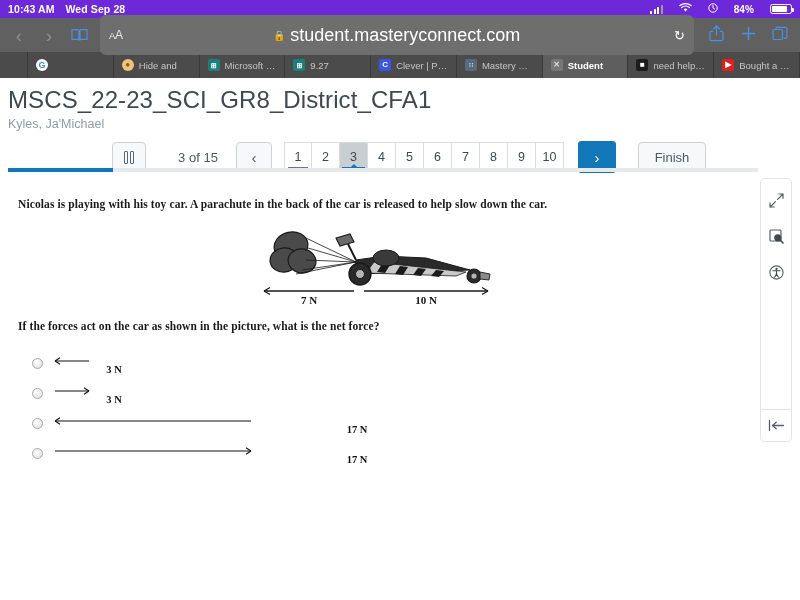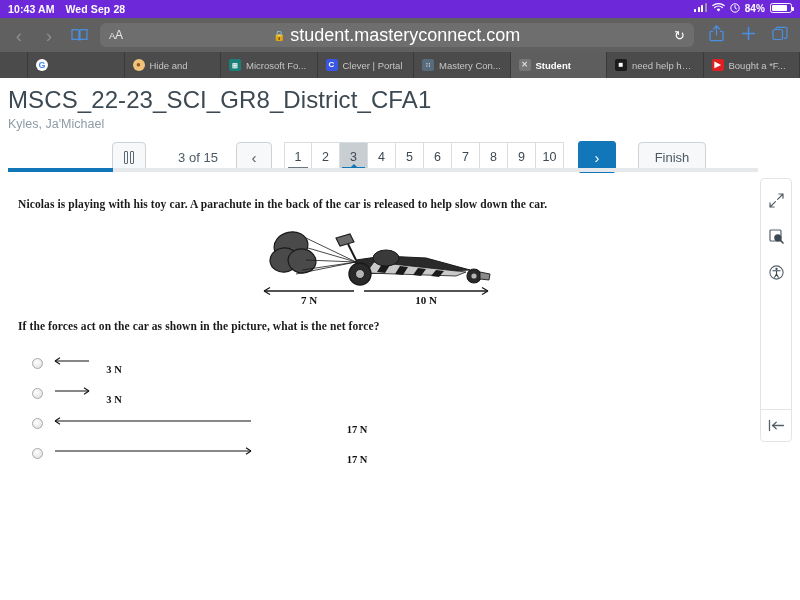--- a/index.html
+++ b/index.html
@@ -16,21 +16,21 @@
     background: #6d28d9;
     color: #ffffff;
     display: flex;
     align-items: center;
     padding: 0 8px;
     font-size: 10.5px;
     font-weight: bold;
     letter-spacing: 0.1px;
   }
   .status-left { display: flex; gap: 11px; align-items: center; }
-  .status-right { margin-left: auto; display: flex; gap: 5px; align-items: flex-start; font-size: 10px; }
+  .status-right { margin-left: auto; display: flex; gap: 16px; align-items: center; font-size: 10px; }
   .signal-bars { display: flex; align-items: flex-end; gap: 1.5px; height: 9px; }
   .signal-bars i { width: 2px; background: #fff; display: block; border-radius: 0.5px; }
   .signal-bars i:nth-child(1) { height: 3px; }
   .signal-bars i:nth-child(2) { height: 5px; }
   .signal-bars i:nth-child(3) { height: 7px; }
   .signal-bars i:nth-child(4) { height: 9px; background: #9a9a9a; }
   .batt {
     width: 22px; height: 10px; border: 1px solid #ffffff;
     border-radius: 2.5px; position: relative; padding: 1px;
   }
@@ -47,21 +47,21 @@
     display: flex;
     align-items: center;
     padding: 0 10px;
     gap: 12px;
   }
   .nav-btn { color: #8d8d8d; font-size: 19px; line-height: 1; width: 18px; text-align: center; }
   .nav-btn.disabled { color: #8d8d8d; }
   .book-icon { color: #4a90e2; }
   .url-field {
     flex: 1;
-    height: 24px;
+    height: 40px;
     background: #6e6e6e;
     border-radius: 6px;
     display: flex;
     align-items: center;
     padding: 0 9px;
     position: relative;
   }
   .aa-label { color: #e8e8e8; font-size: 12px; letter-spacing: -0.3px; }
   .aa-label .small { font-size: 9.5px; }
   .url-center {
@@ -309,20 +309,24 @@
       <span class="favicon fav-google">G</span>
       <span class="tab-label"></span>
     </div>
     <div class="tab">
       <span class="favicon fav-tan">●</span>
       <span class="tab-label">Hide and</span>
     </div>
     <div class="tab">
       <span class="favicon fav-teal">⊞</span>
       <span class="tab-label">Microsoft Fo...</span>
+    </div>
+    <div class="tab">
+      <span class="favicon fav-teal">⊞</span>
+      <span class="tab-label">9.27</span>
     </div>
     <div class="tab">
       <span class="favicon fav-blue">C</span>
       <span class="tab-label">Clever | Portal</span>
     </div>
     <div class="tab">
       <span class="favicon fav-mc">∷</span>
       <span class="tab-label">Mastery Con...</span>
     </div>
     <div class="tab active">

